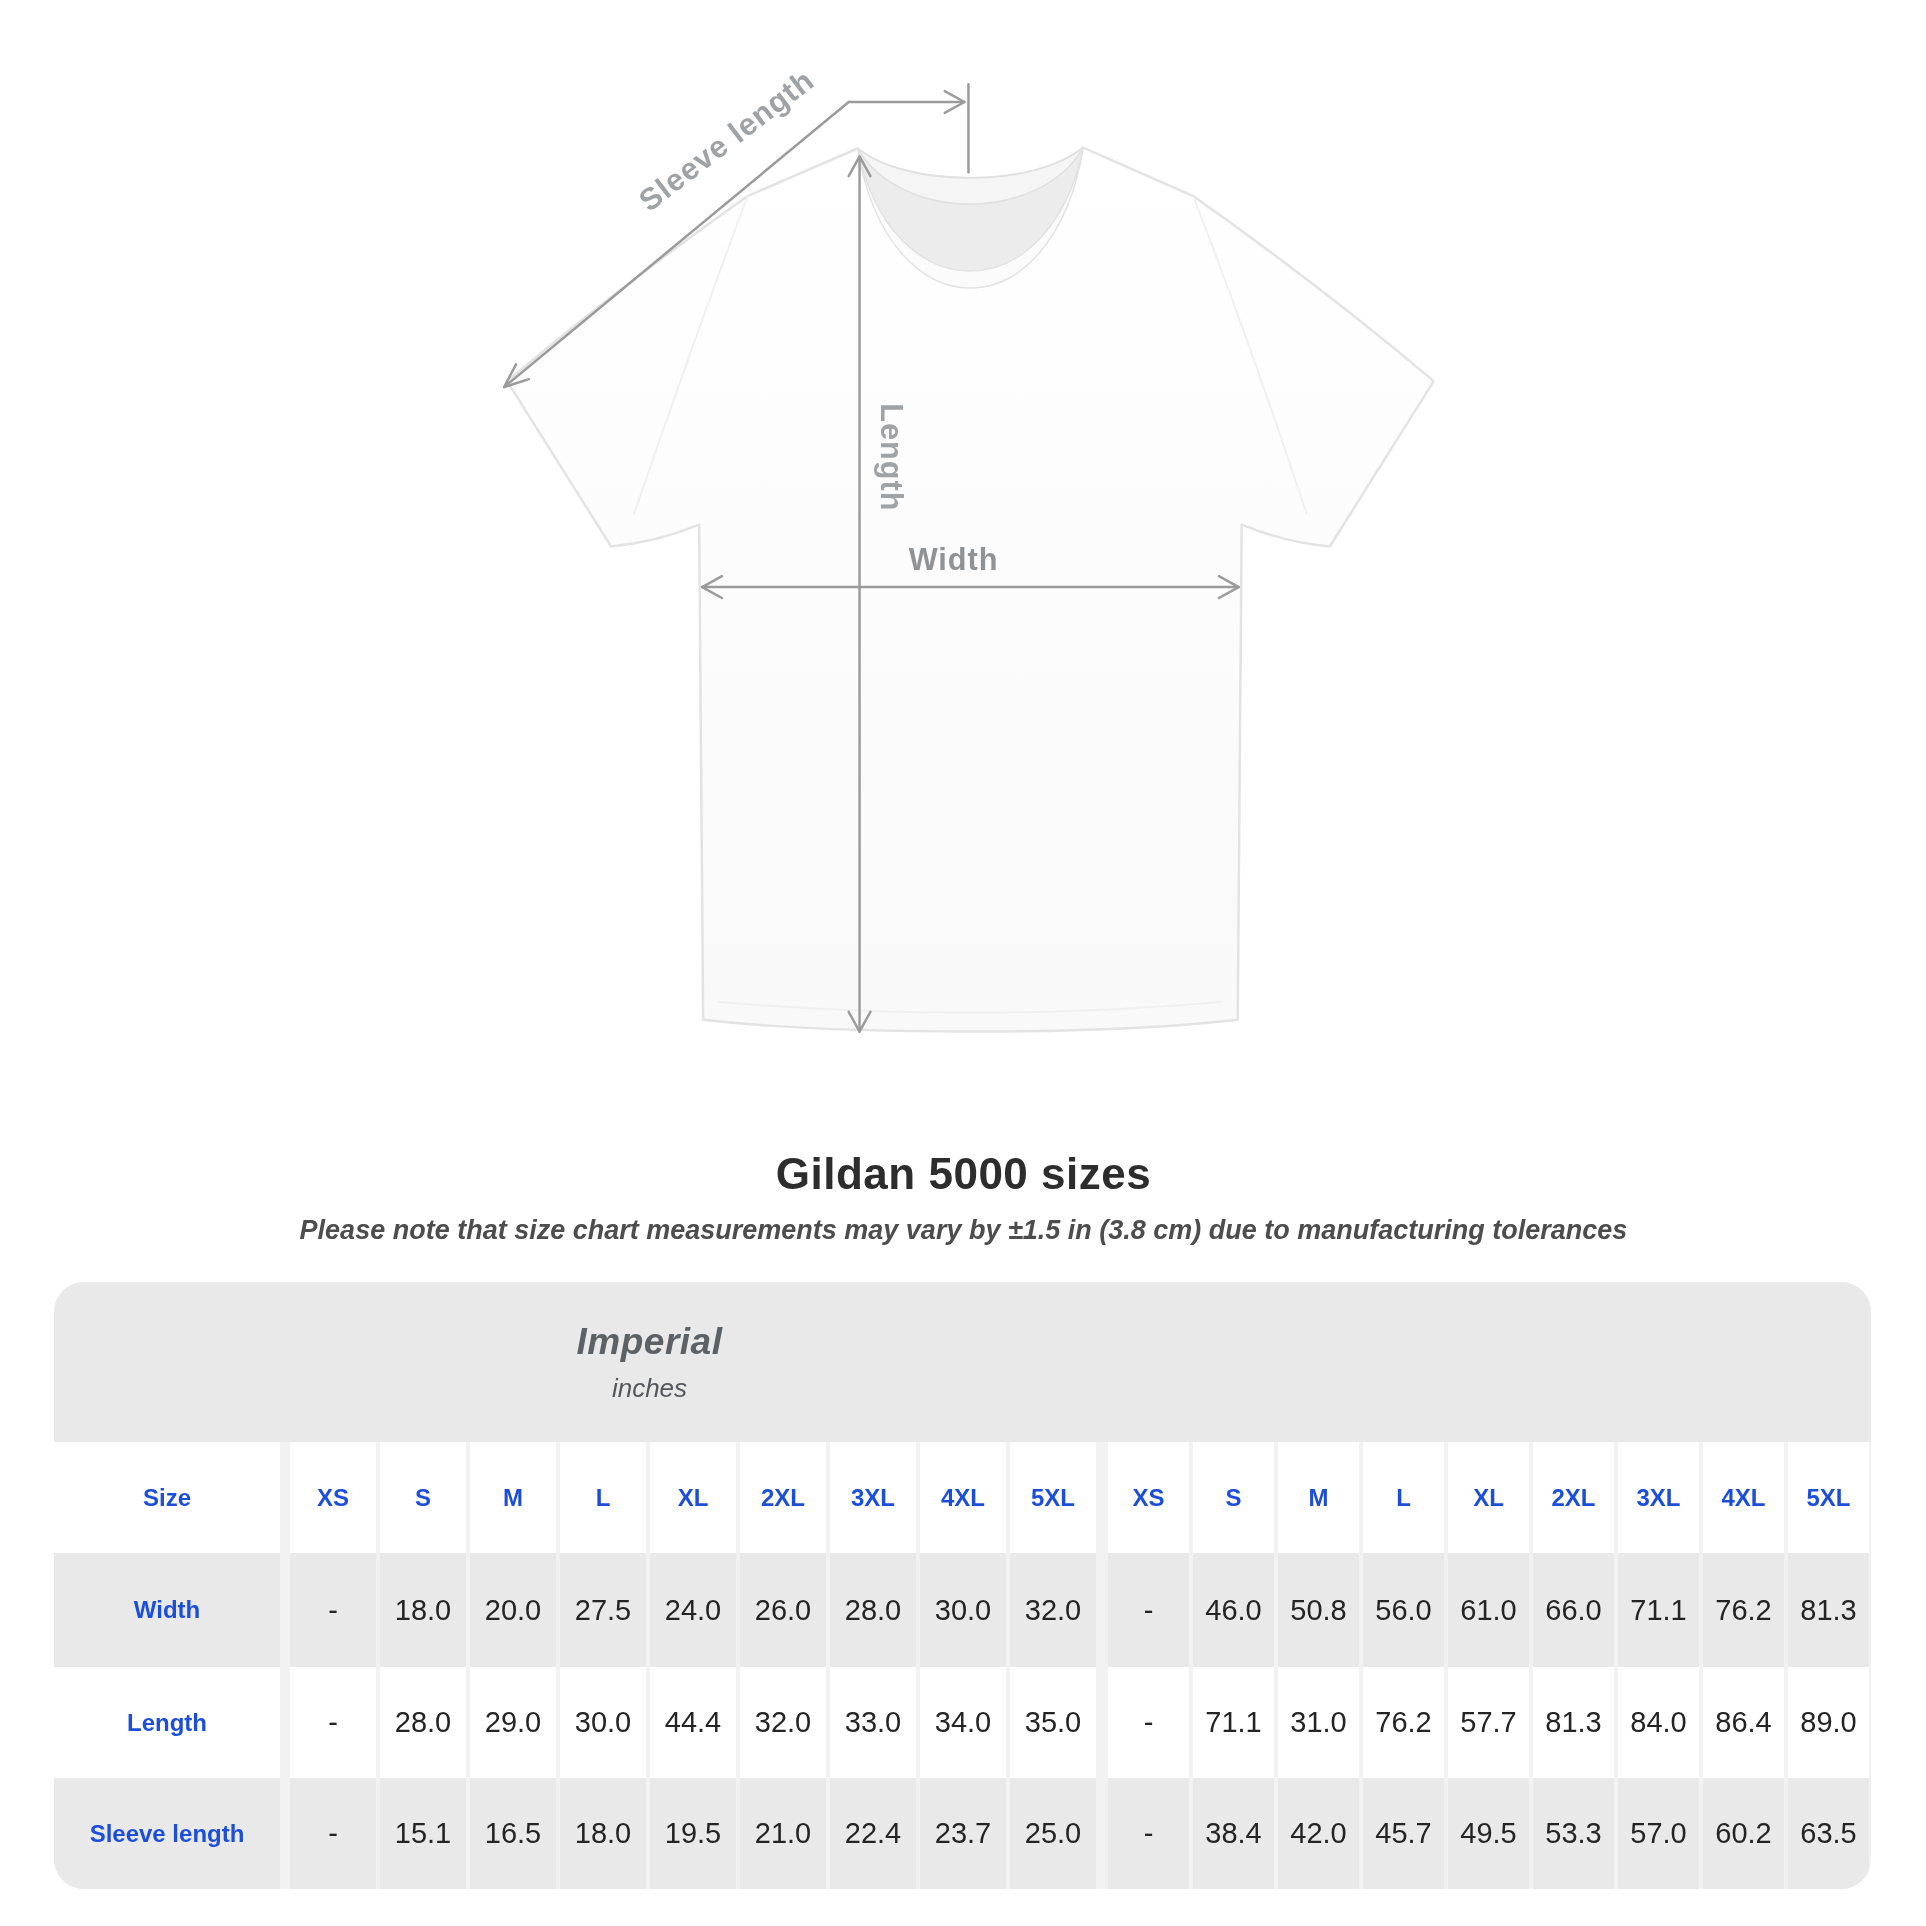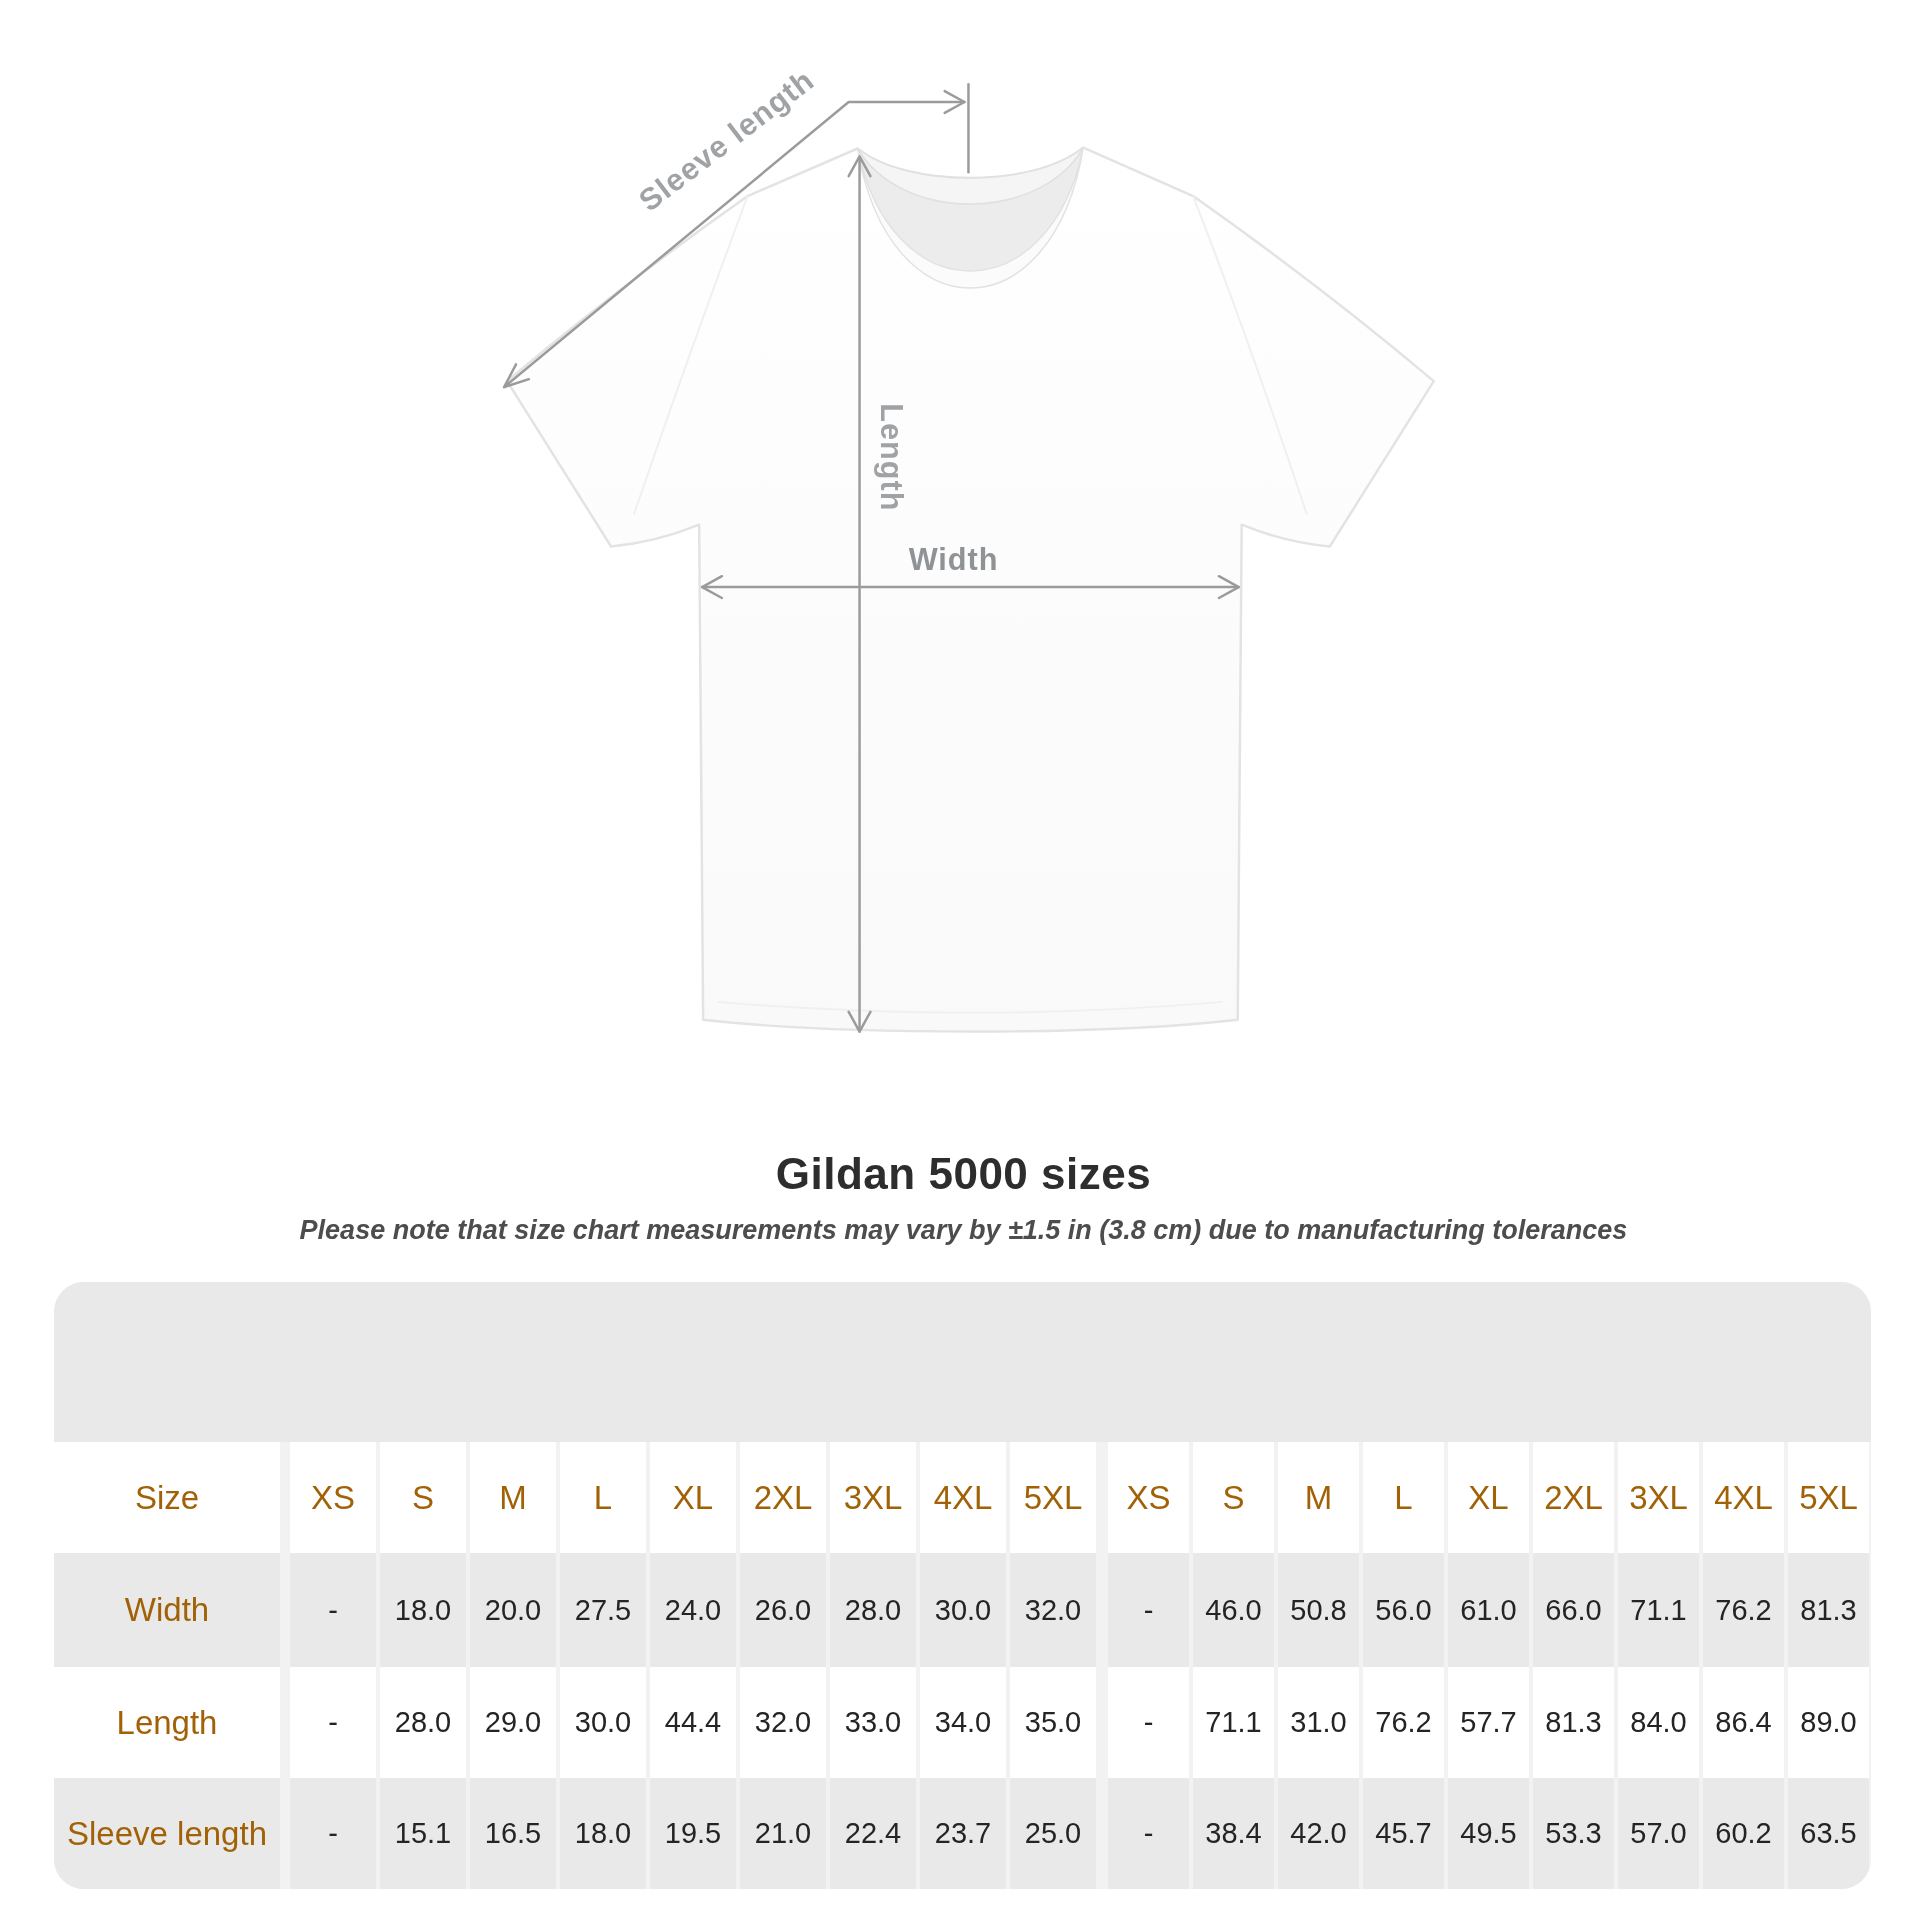--- a/index.html
+++ b/index.html
@@ -78,23 +78,23 @@
   .c {
     display: flex;
     align-items: center;
     justify-content: center;
     white-space: nowrap;
   }
   .white { background: #ffffff; }
   .gray  { background: #e9e9e9; }
   .spacer { background: #f2f2f2; }
   .hdr, .lab {
-    font-size: 33px;
-    font-weight: normal;
-    color: #a16207;
+    font-size: 24px;
+    font-weight: bold;
+    color: #1d4ed8;
   }
   .val {
     font-size: 29px;
     color: #242424;
   }
 
   .ann-label {
     font-weight: bold;
     fill: #a0a3a6;
     font-size: 31px;
@@ -166,20 +166,24 @@
     </g>
     <text class="ann-label" x="963" y="576" text-anchor="middle" style="fill:#8f9396;">Width</text>
   </svg>
 </div>
 
 <h1 class="page-title">Gildan 5000 sizes</h1>
 <p class="page-subtitle">Please note that size chart measurements may vary by ±1.5 in (3.8 cm) due to manufacturing tolerances</p>
 
 <div class="table-wrap">
   <div class="band">
+    <div class="band-group g1">
+      <div class="gname">Imperial</div>
+      <div class="gunit">inches</div>
+    </div>
   </div>
   <div class="grid">
       <div class="c lab white">Size</div>
       <div class="c spacer"></div>
       <div class="c hdr white">XS</div>
       <div class="c spacer"></div>
       <div class="c hdr white">S</div>
       <div class="c spacer"></div>
       <div class="c hdr white">M</div>
       <div class="c spacer"></div>

